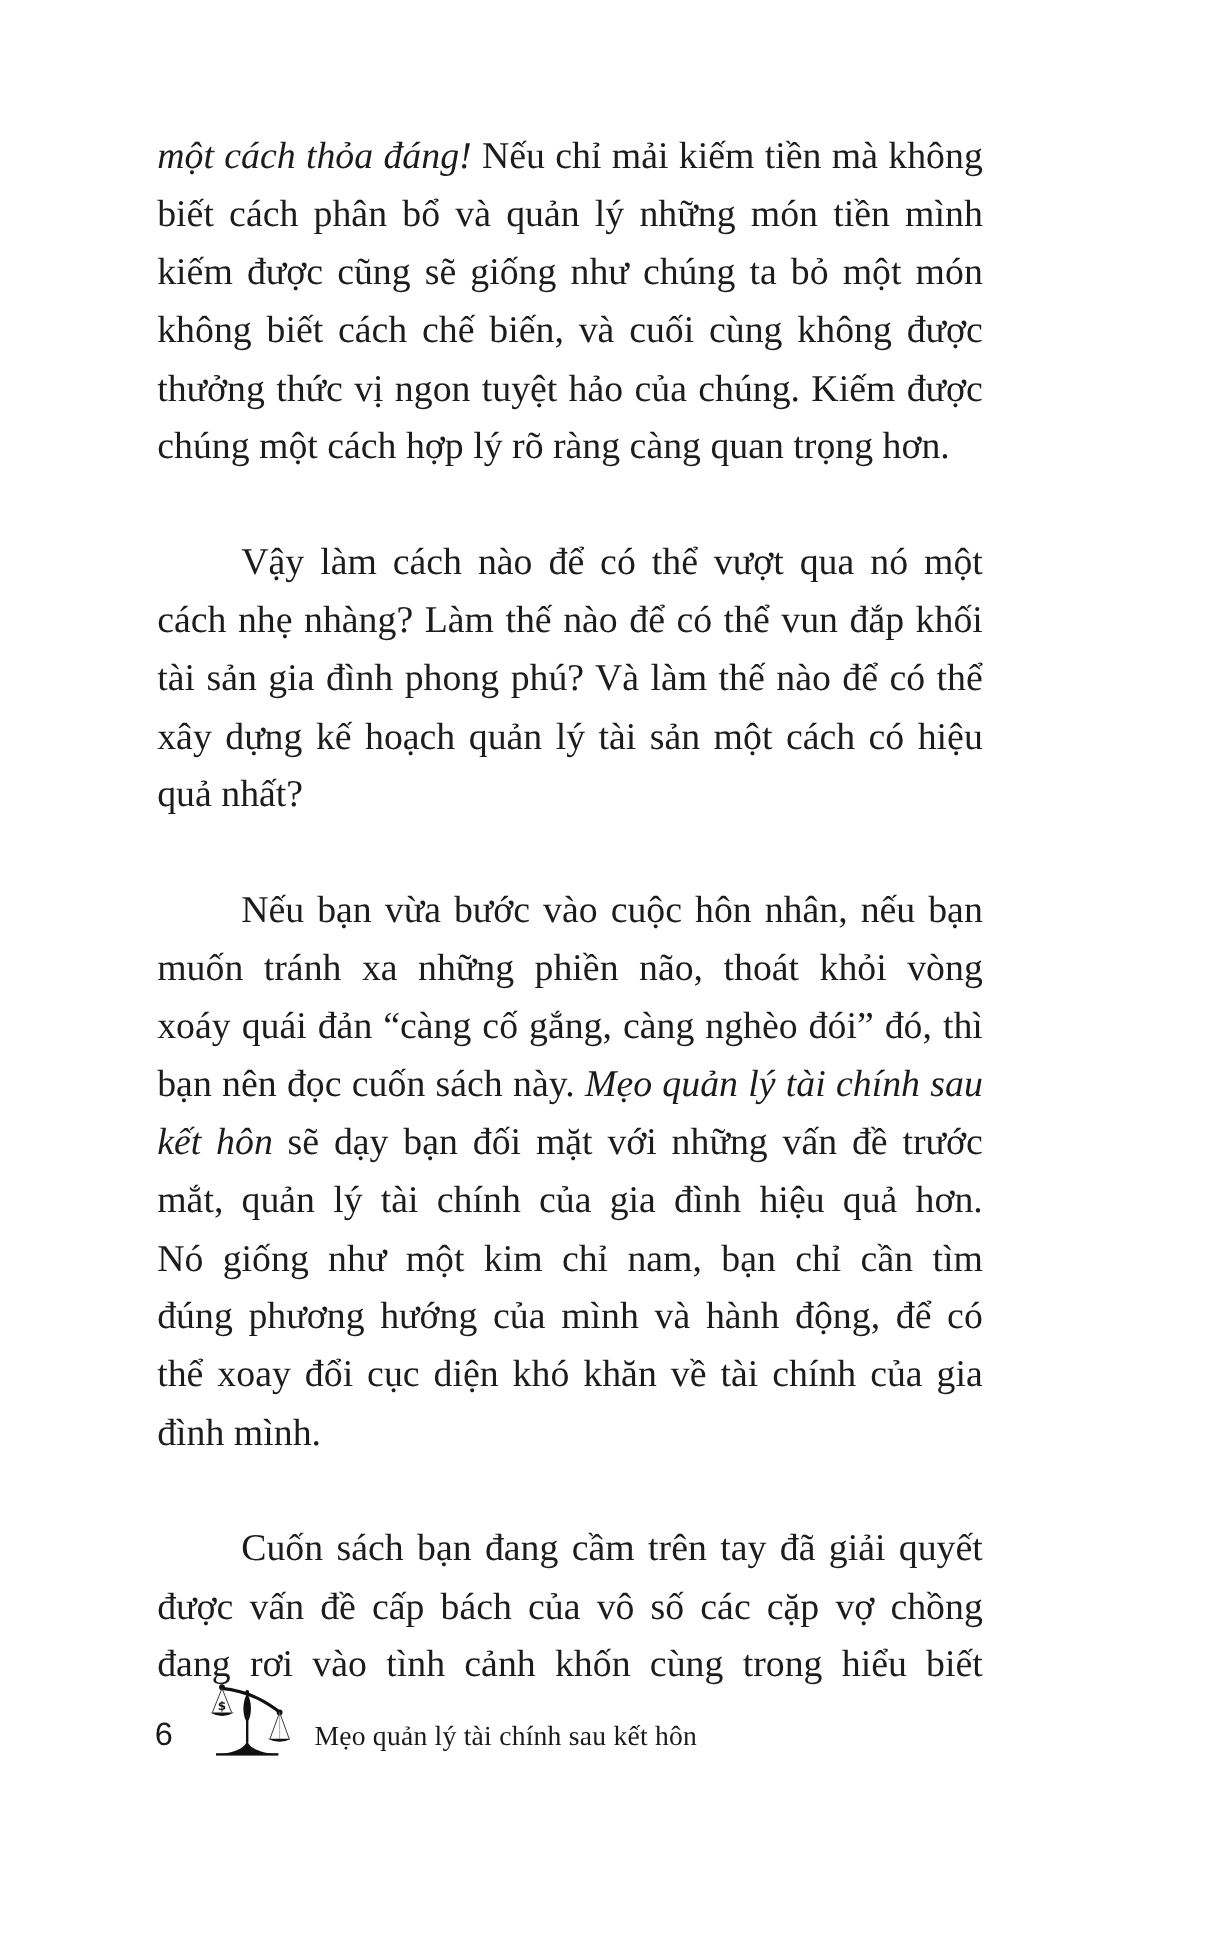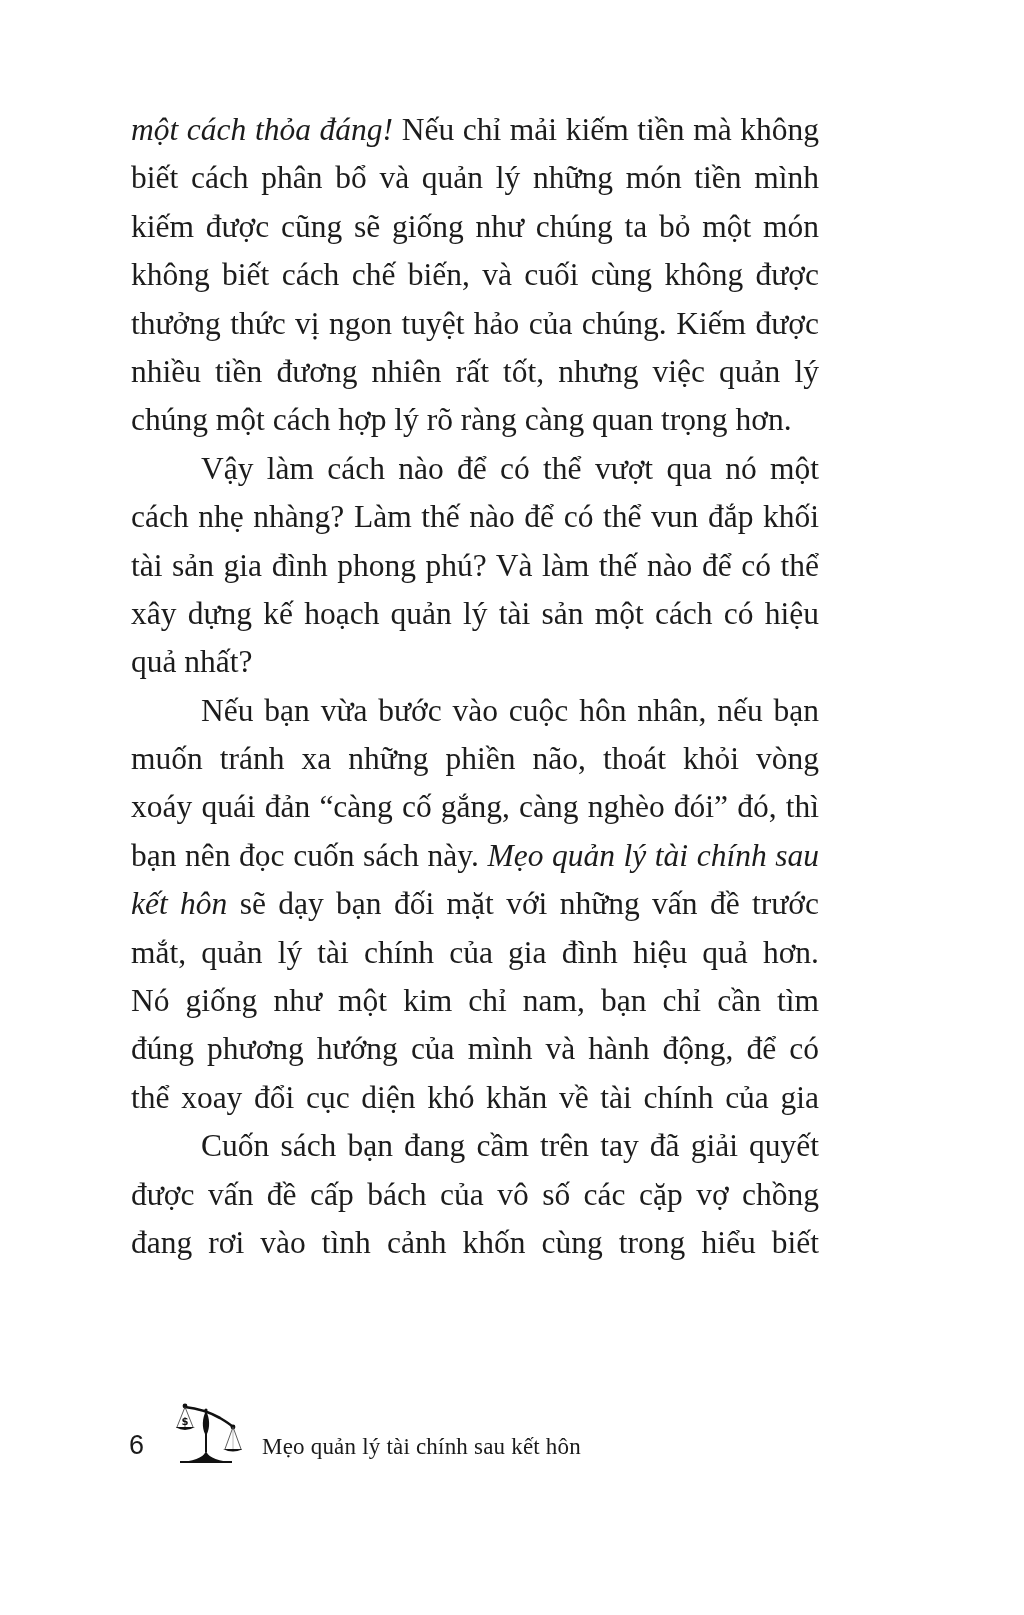--- a/index.html
+++ b/index.html
@@ -35,20 +35,21 @@
       white-space: nowrap;
       text-align: justify;
       text-align-last: justify;
       height: 48.4px;
     }
     .line.last {
       text-align-last: left;
     }
     .line.indent {
       padding-left: 70px;
+      margin-top: 48px;
     }
     .ital {
       font-style: italic;
     }
     .footer {
       position: absolute;
       left: 0;
       top: 1390px;
       width: 1024px;
       height: 90px;
@@ -81,36 +82,36 @@
 </head>
 <body>
 
 <div class="page">
   <div class="text-block" id="text-block">
       <span class="line"><span class="ital">một cách thỏa đáng!</span><span> Nếu chỉ mải kiếm tiền mà không</span></span>
       <span class="line"><span>biết cách phân bổ và quản lý những món tiền mình</span></span>
       <span class="line"><span>kiếm được cũng sẽ giống như chúng ta bỏ một món</span></span>
       <span class="line"><span>không biết cách chế biến, và cuối cùng không được</span></span>
       <span class="line"><span>thưởng thức vị ngon tuyệt hảo của chúng. Kiếm được</span></span>
-      <span class="line"><span>nhiều tiền đương nhiên rất tốt, nhưng việc quản lý</span></span>
       <span class="line last"><span>chúng một cách hợp lý rõ ràng càng quan trọng hơn.</span></span>
       <span class="line indent"><span>Vậy làm cách nào để có thể vượt qua nó một</span></span>
       <span class="line"><span>cách nhẹ nhàng? Làm thế nào để có thể vun đắp khối</span></span>
       <span class="line"><span>tài sản gia đình phong phú? Và làm thế nào để có thể</span></span>
       <span class="line"><span>xây dựng kế hoạch quản lý tài sản một cách có hiệu</span></span>
       <span class="line last"><span>quả nhất?</span></span>
       <span class="line indent"><span>Nếu bạn vừa bước vào cuộc hôn nhân, nếu bạn</span></span>
       <span class="line"><span>muốn tránh xa những phiền não, thoát khỏi vòng</span></span>
       <span class="line"><span>xoáy quái đản “càng cố gắng, càng nghèo đói” đó, thì</span></span>
       <span class="line"><span>bạn nên đọc cuốn sách này. </span><span class="ital">Mẹo quản lý tài chính sau</span></span>
       <span class="line"><span class="ital">kết hôn</span><span> sẽ dạy bạn đối mặt với những vấn đề trước</span></span>
       <span class="line"><span>mắt, quản lý tài chính của gia đình hiệu quả hơn.</span></span>
       <span class="line"><span>Nó giống như một kim chỉ nam, bạn chỉ cần tìm</span></span>
       <span class="line"><span>đúng phương hướng của mình và hành động, để có</span></span>
       <span class="line"><span>thể xoay đổi cục diện khó khăn về tài chính của gia</span></span>
+      <span class="line last"><span>đình mình.</span></span>
       <span class="line indent"><span>Cuốn sách bạn đang cầm trên tay đã giải quyết</span></span>
       <span class="line"><span>được vấn đề cấp bách của vô số các cặp vợ chồng</span></span>
       <span class="line"><span>đang rơi vào tình cảnh khốn cùng trong hiểu biết</span></span>
     </div>
 
   <div class="footer">
     <span class="page-number">6</span>
 
     <span class="scale-icon">
       <svg width="66" height="70" viewBox="0 0 66 70" xmlns="http://www.w3.org/2000/svg">

